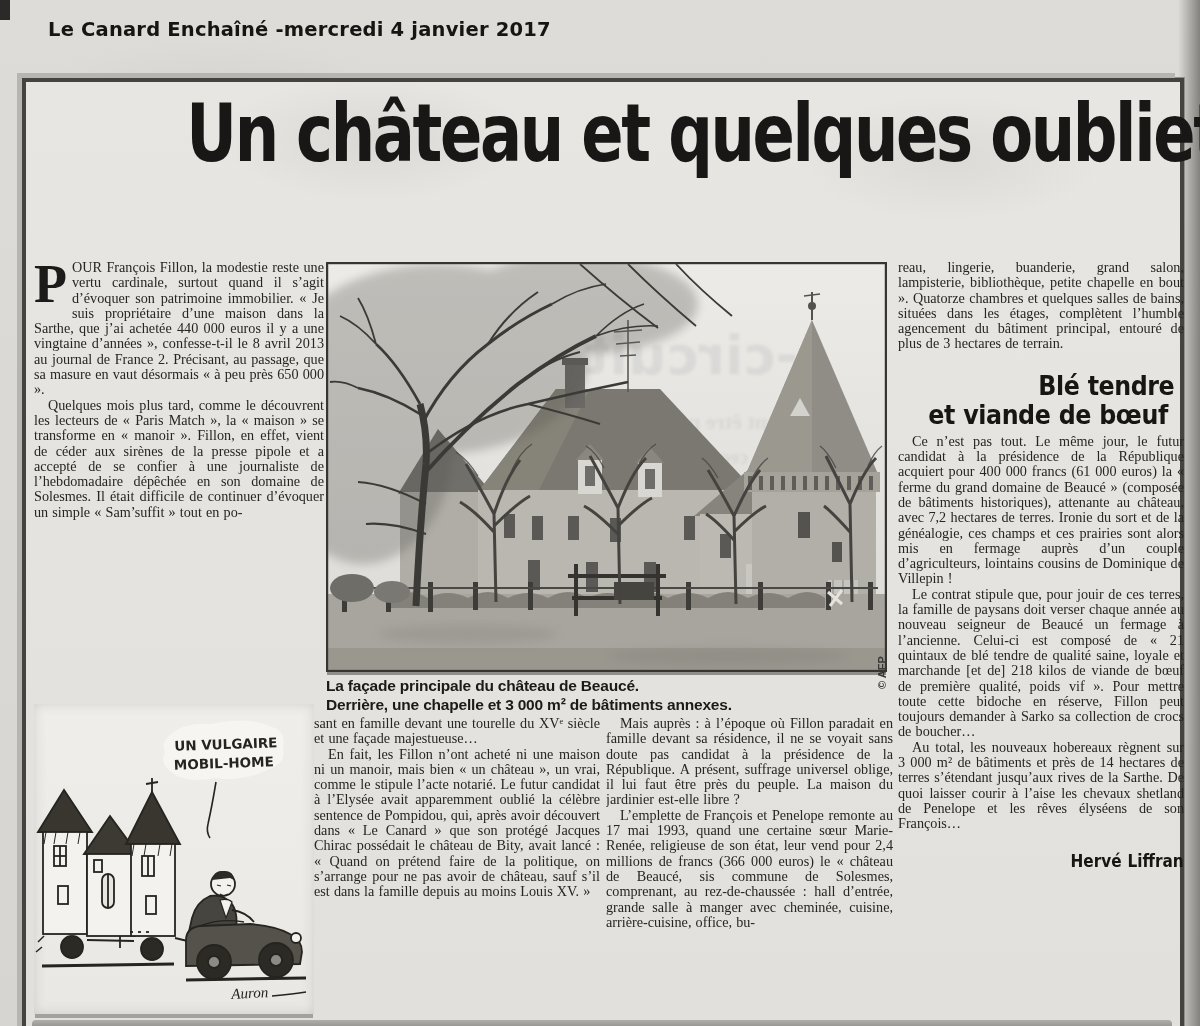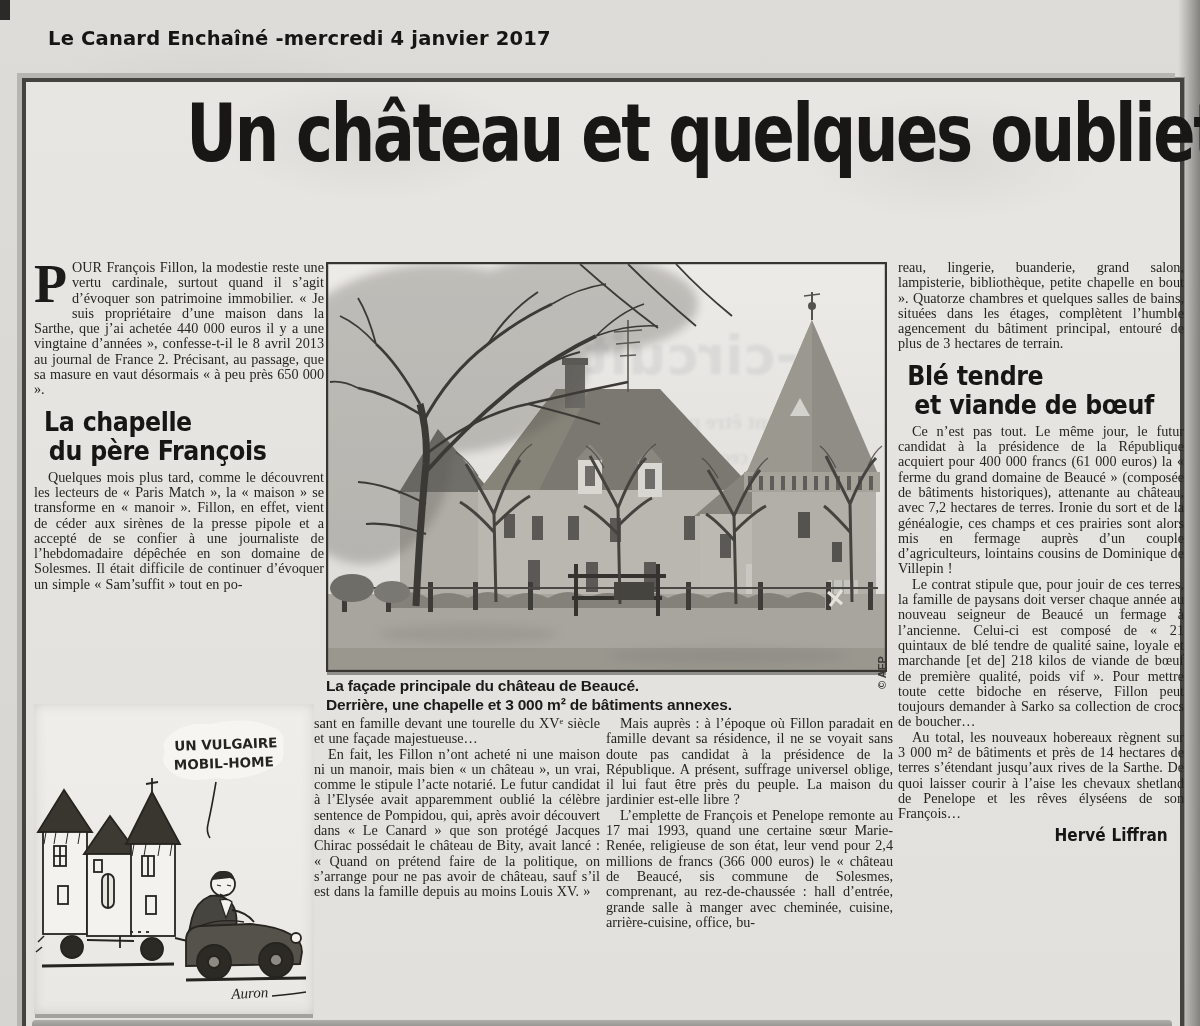--- a/index.html
+++ b/index.html
@@ -9,21 +9,21 @@
         background:
           radial-gradient(ellipse 300px 120px at 18% 12%, rgba(160,158,152,.18), transparent 70%),
           radial-gradient(ellipse 260px 140px at 72% 30%, rgba(150,150,146,.12), transparent 70%),
           radial-gradient(ellipse 400px 200px at 50% 80%, rgba(255,255,255,.25), transparent 70%),
           linear-gradient(#dedcd8,#d6d5d1);
         overflow:hidden;}
   .page-edge-right{position:absolute;right:0;top:0;width:22px;height:100%;
         background:linear-gradient(to right, rgba(90,88,85,0), #84827f);}
   .corner-mark{position:absolute;left:0;top:0;width:10px;height:20px;background:#2b2a28;}
 
-  .masthead{position:absolute;left:48px;top:27px;
+  .masthead{position:absolute;left:48px;top:18px;
         font:700 19.5px "DejaVu Sans",sans-serif;color:#161513;letter-spacing:.2px;}
 
   .frame{position:absolute;left:22px;top:78px;width:1154px;height:960px;
         border:4px solid #45433f;background:
           radial-gradient(ellipse 220px 90px at 30% 6%, rgba(140,140,136,.15), transparent 70%),
           radial-gradient(ellipse 220px 90px at 80% 8%, rgba(140,140,136,.13), transparent 70%),
           linear-gradient(#e8e6e2,#e2e0dc);
         box-shadow:-7px -7px 0 -2px #b7b5b1, 0 0 0 1px #8f8d89;}
 
   .headline{position:absolute;left:0;top:12px;width:1146px;text-align:center;color:#181715;}
@@ -41,25 +41,25 @@
   .col p.ind{text-indent:14px;}
   .em{}
   .col1{left:8px;top:178px;width:290px;height:438px;}
   .col2{left:288px;top:634px;width:286px;height:322px;overflow:hidden;}
   .col3{left:580px;top:634px;width:287px;height:322px;overflow:hidden;}
   .col4{left:872px;top:178px;width:286px;height:772px;}
 
   .dropcap{float:left;font:700 54px/44px "Liberation Serif",serif;color:#1c1b19;
         margin:2px 5px 0 0;}
 
-  .sec-head{text-align:left;color:#171614;margin:9px 0 5px 0;}
+  .sec-head{text-align:right;color:#171614;margin:19px 0 5px 0;}
   .sec-head .sh-inner{display:inline-block;transform:scaleX(.88);transform-origin:center;
         font:700 27px/29px "DejaVu Sans",sans-serif;letter-spacing:-.5px;white-space:nowrap;}
 
-  .author{ text-align:right;padding-right:16px;margin-top:3px;}
+  .author{ text-align:right;margin-top:19px;}
   .author span{display:inline-block;transform:scaleX(.9);transform-origin:right center;
         font:700 17px "DejaVu Sans",sans-serif;color:#171614;}
 
   
   .photo{position:absolute;left:300px;top:180px;width:557px;height:406px;
         border:2px solid #37352f;background:#dcdbd7;box-shadow:0 4px 0 -1px #918f8b;}
   .photo svg{display:block;width:100%;height:100%;}
   .photo-credit{position:absolute;left:862px;top:595px;width:14px;
         font:700 11px "Liberation Sans",sans-serif;color:#3a3936;
         transform:rotate(-90deg);transform-origin:left bottom;white-space:nowrap;}
@@ -87,24 +87,20 @@
 
     <div class="headline">
       <span class="headline-inner">Un château et quelques oubliettes</span>
     </div>
 
     <div class="standfirst">
     </div>
 
     <div class="col col1">
       <p><span class="dropcap">P</span><span><span>OUR François Fillon, la modestie reste une vertu cardinale, surtout quand il s’agit d’évoquer son patrimoine immobilier. </span><span class="em">« Je suis propriétaire d’une maison dans la Sarthe, que j’ai achetée 440 000 euros il y a une vingtaine d’années »,</span><span> confesse-t-il le 8 avril 2013 au journal de France 2. Précisant, au passage, que sa masure en vaut désormais </span><span class="em">« à peu près 650 000 ».</span></span></p>
-      <div class="sec-head">
-        <span class="sh-inner">La chapelle</span><br>
-        <span class="sh-inner">du père François</span>
-      </div>
       <p class="ind"><span>Quelques mois plus tard, comme le découvrent les lecteurs de « Paris Match », la « </span><span class="em">maison</span><span> » se transforme en « </span><span class="em">manoir</span><span> ». Fillon, en effet, vient de céder aux sirènes de la presse pipole et a accepté de se confier à une journaliste de l’hebdomadaire dépêchée en son domaine de Solesmes. Il était difficile de continuer d’évoquer un simple « Sam’suffit » tout en po-</span></p>
     </div>
 
     <div class="photo">
       <svg viewBox="0 0 557 406" preserveAspectRatio="none">
         <defs>
           <linearGradient id="sky" x1="0" y1="0" x2="0" y2="1">
             <stop offset="0" stop-color="#edebe7"></stop>
               <stop offset="1" stop-color="#dbdad6"></stop>
           </linearGradient>

